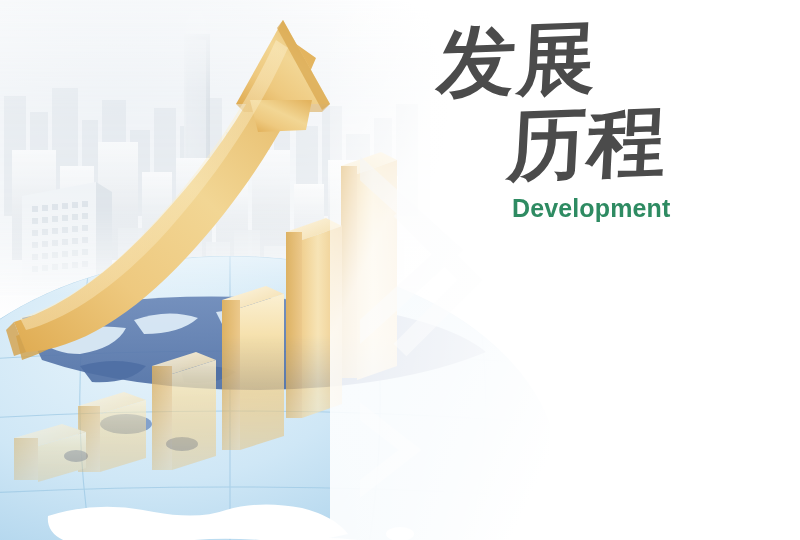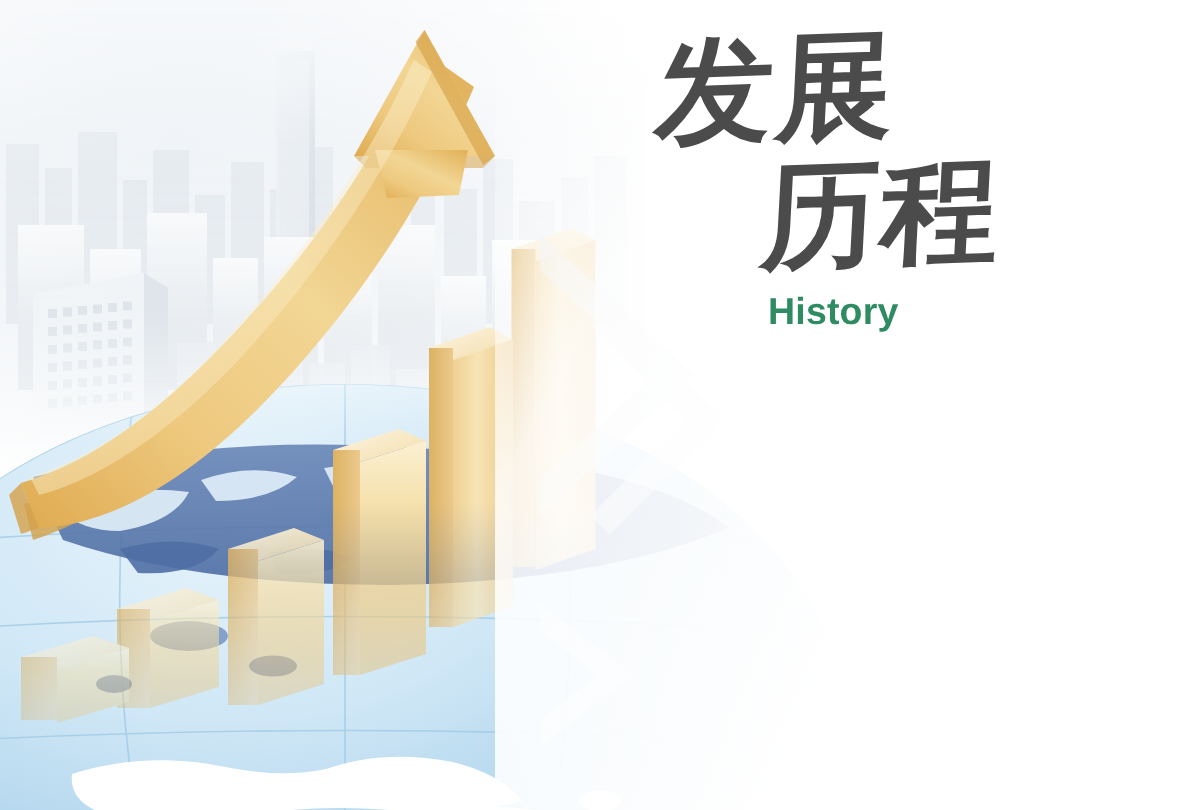--- a/index.html
+++ b/index.html
@@ -449,17 +449,17 @@
   </div>
 
   <div class="layer sheen"></div>
 
   <div class="title-block">
 
     <div class="cjk-line cjk-row1" style="color: rgb(75, 75, 75);">发展</div>
 
     <div class="cjk-line cjk-row2" style="color: rgb(75, 75, 75);">历程</div>
 
-
-    <div class="en-line en-l2" style="color: rgb(46, 139, 98);">History</div>
+    <div class="en-line" style="color: rgb(46, 139, 98);">Development</div>
+
   </div>
 
 </div>
 
 </body></html>

